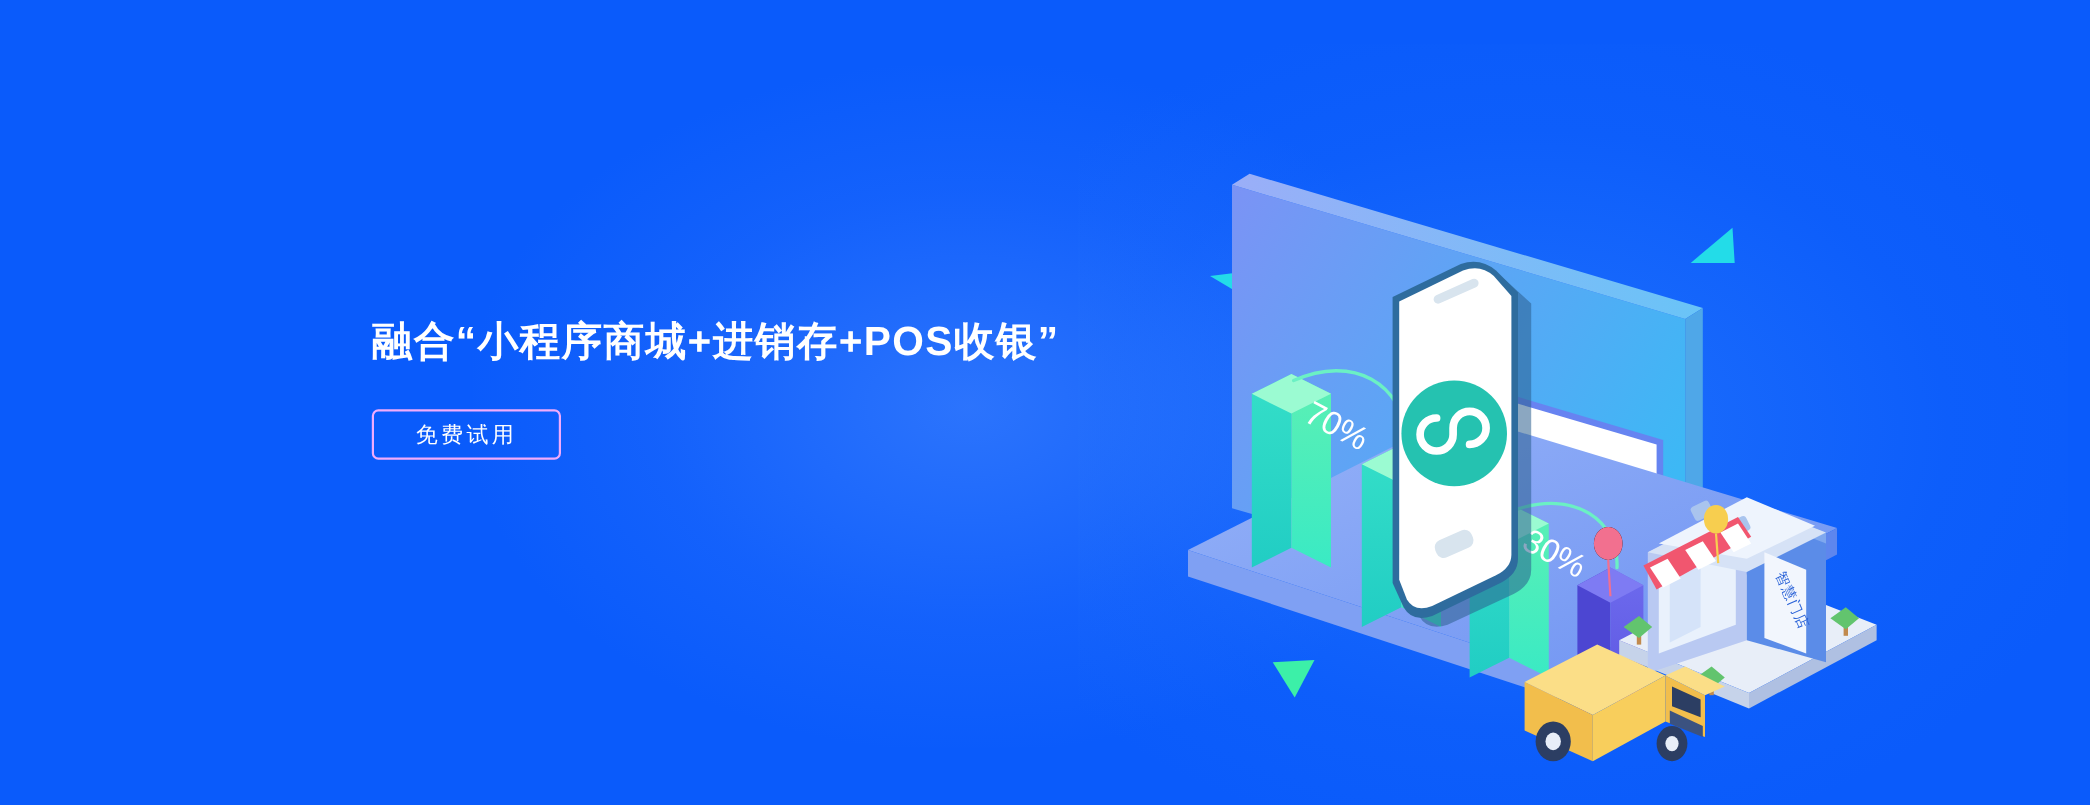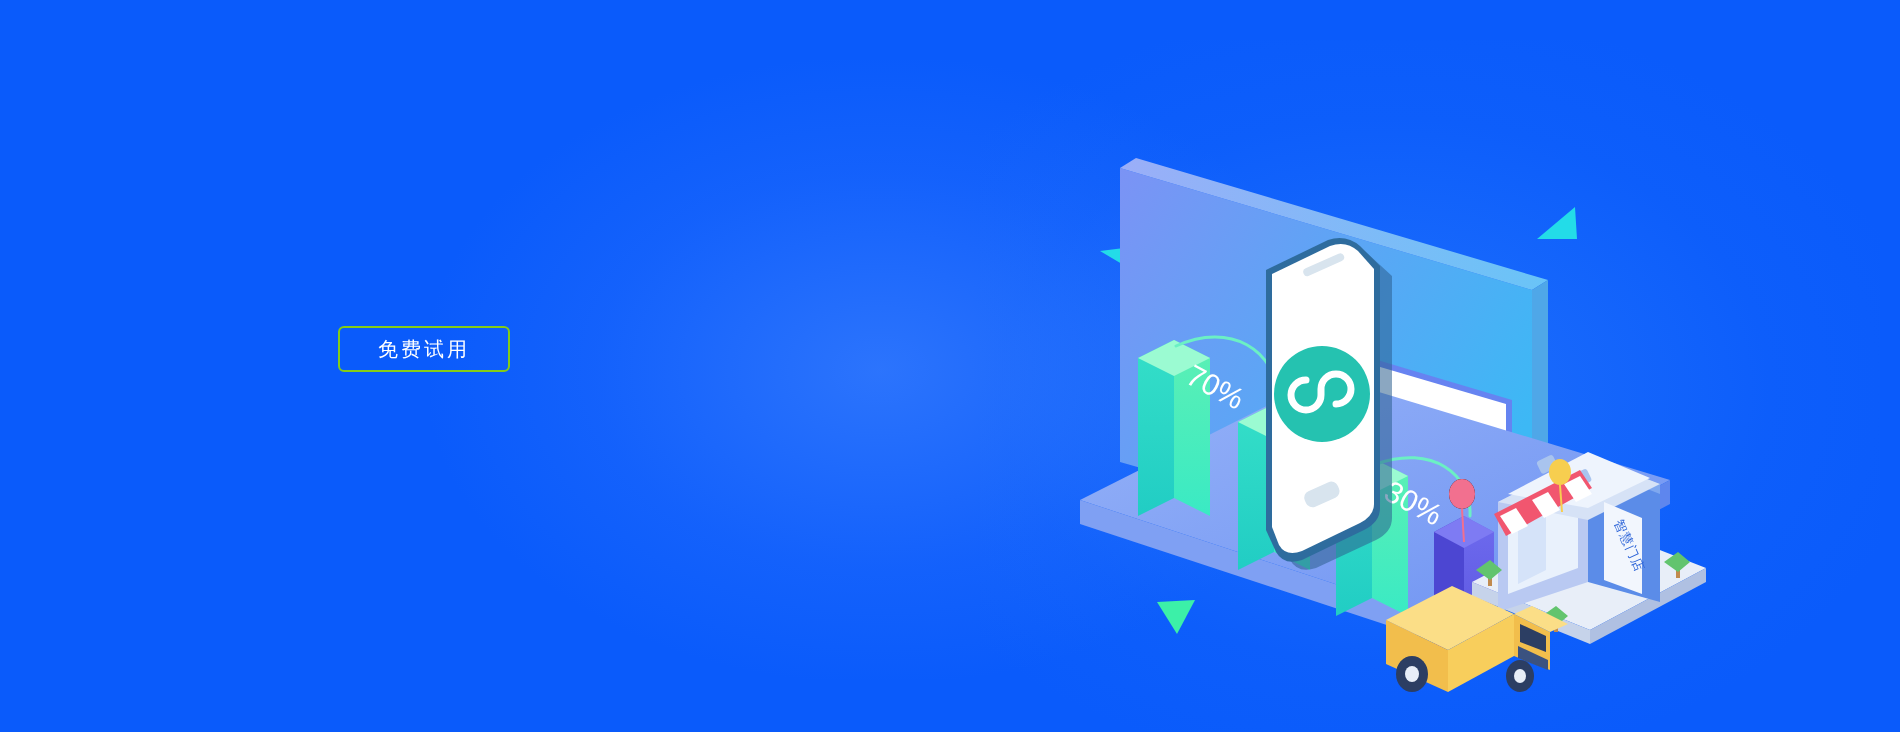--- a/index.html
+++ b/index.html
@@ -48,21 +48,21 @@
     letter-spacing:1px;
     line-height:1.3;
     margin-top:18px;
     white-space:nowrap;
   }
   .cta{
     display:inline-flex;
     align-items:center; justify-content:center;
     margin-top:38px;
     width:172px; height:46px;
-    border:2px solid #84cc16;
+    border:2px solid #f0abfc;
     border-radius:6px;
     background:transparent;
     color:#ffffff;
     font-size:20px;
     letter-spacing:3px;
     font-family:"Liberation Sans","DejaVu Sans",sans-serif;
     cursor:pointer;
   }
 
   
@@ -89,20 +89,21 @@
       <polygon points="42,2 4,34 44,34" fill="#23DCE8"></polygon>
     </svg>
   <svg class="tri" style="left:1132px;top:423px;" width="58" height="40">
       <polygon points="2,4 54,14 30,38" fill="#3CF0A8"></polygon>
     </svg>
   <svg class="tri" style="left:1155px;top:598px;" width="42" height="40">
       <polygon points="2,4 40,2 22,36" fill="#3CF0A8"></polygon>
     </svg>
 
   <div class="copy">
+    <div class="headline">融合“小程序商城+进销存+POS收银”</div>
     <button class="cta">免费试用</button>
   </div>
 
   <div class="art">
   <svg viewBox="0 0 820 560" xmlns="http://www.w3.org/2000/svg">
     <defs>
       <linearGradient id="gWall" x1="0" y1="0" x2="1" y2="0.6">
         <stop offset="0" stop-color="#7B93F5"></stop>
             <stop offset="1" stop-color="#3DB8F5"></stop>
       </linearGradient>

